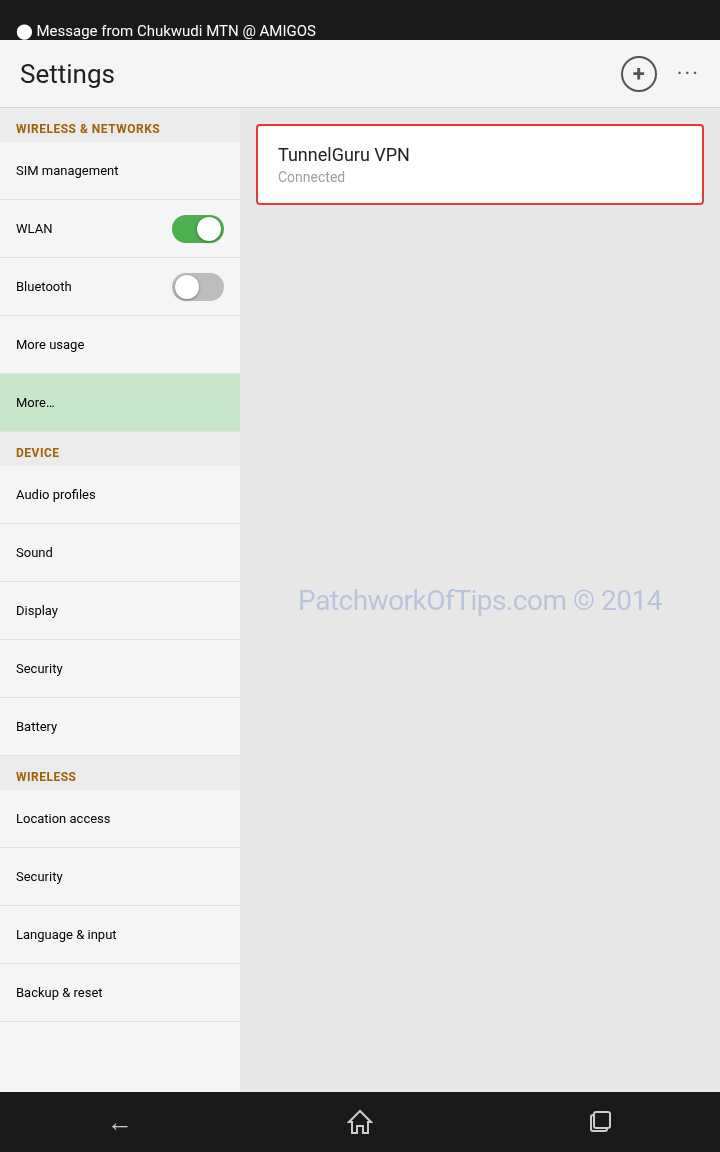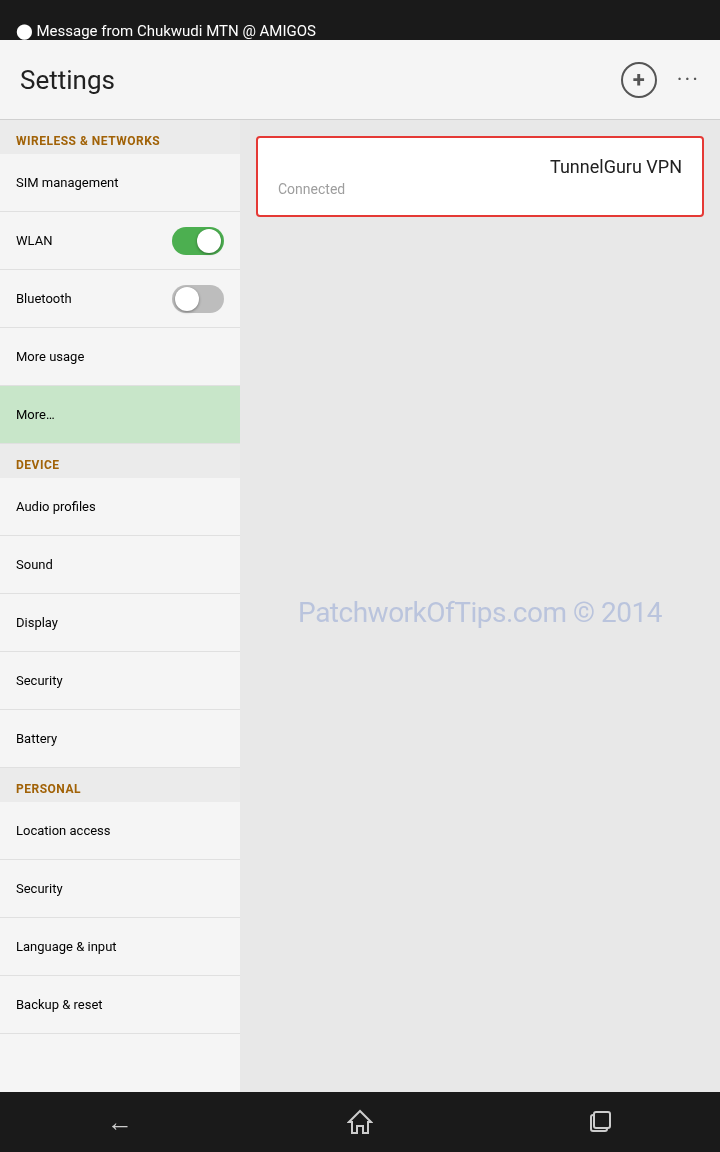--- a/index.html
+++ b/index.html
@@ -25,21 +25,21 @@
 
     #status-bar-text {
       color: #ffffff;
       font-size: 15px;
       font-weight: 400;
     }
 
     
     #action-bar {
       width: 100%;
-      height: 80px;
+      height: 68px;
       background: #f5f5f5;
       display: flex;
       align-items: center;
       padding: 0 20px;
       border-bottom: 1px solid #d0d0d0;
     }
 
     #action-bar-title {
       flex: 1;
       font-size: 26px;
@@ -173,21 +173,20 @@
       border: 2px solid #e53935;
       padding: 18px 20px;
       margin-bottom: 12px;
       cursor: pointer;
     }
 
     #vpn-name {
       font-size: 18px;
       color: #212121;
       margin-bottom: 4px;
-      text-align: right;
     }
 
     #vpn-status {
       font-size: 14px;
       color: #9e9e9e;
     }
 
     
     #watermark {
       position: absolute;
@@ -281,21 +280,21 @@
       </div>
       <div class="sidebar-item">
         <span class="sidebar-item-label">Display</span>
       </div>
       <div class="sidebar-item">
         <span class="sidebar-item-label">Security</span>
       </div>
       <div class="sidebar-item">
         <span class="sidebar-item-label">Battery</span>
       </div>
-      <div class="section-header">PERSONAL</div>
+      <div class="section-header">WIRELESS</div>
       <div class="sidebar-item">
         <span class="sidebar-item-label">Location access</span>
       </div>
       <div class="sidebar-item">
         <span class="sidebar-item-label">Security</span>
       </div>
       <div class="sidebar-item">
         <span class="sidebar-item-label">Language &amp; input</span>
       </div>
       <div class="sidebar-item">

